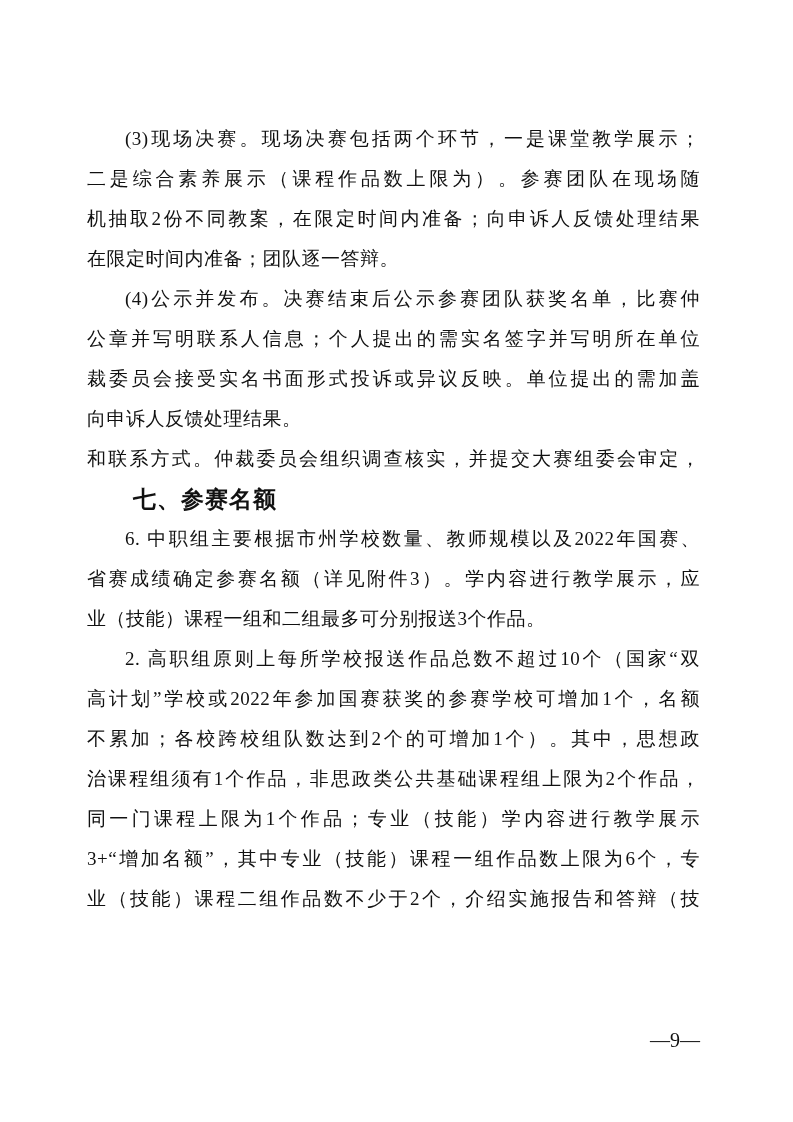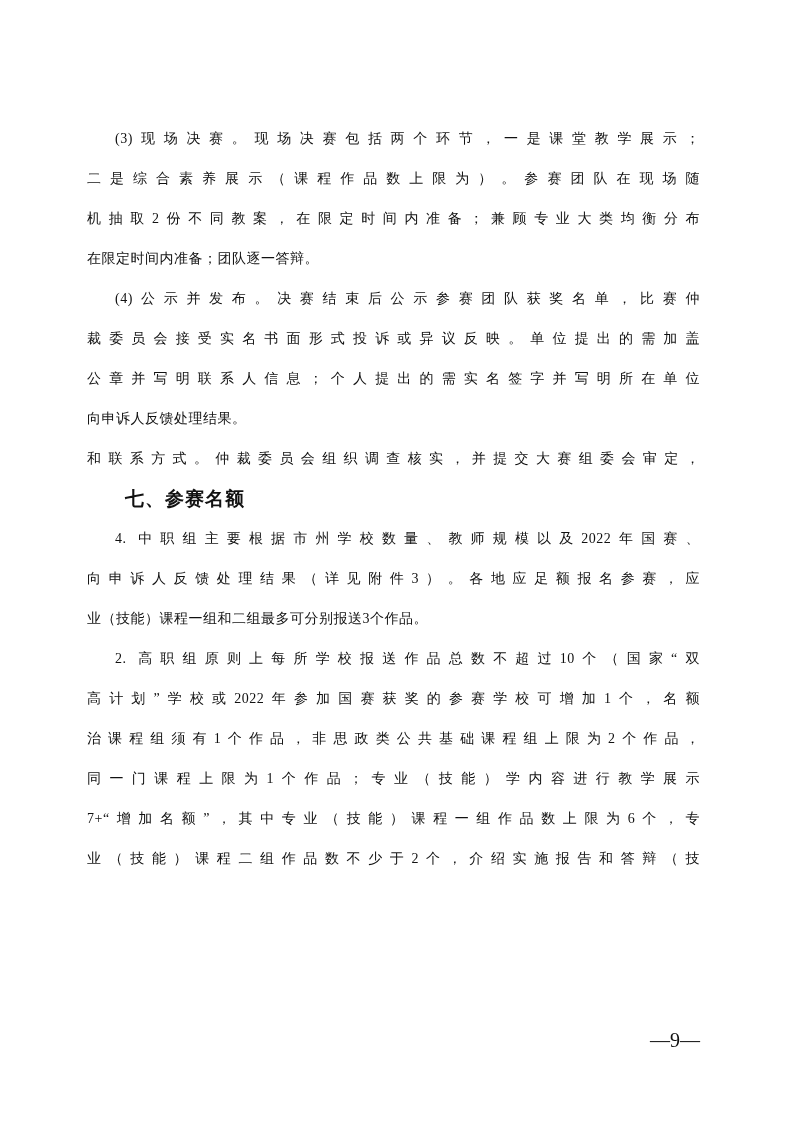--- a/index.html
+++ b/index.html
@@ -20,42 +20,42 @@
     position: absolute;
     left: 87px;
     top: 119px;
     width: 613px;
   }
   .block {
     margin: 0;
     padding: 0;
   }
   .line {
-    font-size: 14px;
+    font-size: 19px;
     line-height: 40px;
     height: 40px;
     white-space: nowrap;
     text-align: left;
     letter-spacing: 0.5px;
     font-family: Liberation Serif, serif;
   }
   
   .line.fill {
     white-space: normal;
     text-align: justify;
     text-align-last: justify;
   }
   
   .line.first {
     text-indent: 2em;
   }
   .line.heading {
     font-family: "Liberation Sans", "DejaVu Sans", sans-serif;
     font-weight: 700;
-    font-size: 19px;
+    font-size: 23px;
     letter-spacing: 1px;
   }
   .page-number {
     position: absolute;
     top: 1028px;
     right: 93px;
     font-size: 20px;
     line-height: 24px;
     letter-spacing: 0px;
     color: #111111;
@@ -64,47 +64,48 @@
 </style>
 </head>
 <body>
 
 <div class="page">
   <div class="content">
 
     <div class="block">
       <div class="line fill first">(3)现场决赛。现场决赛包括两个环节，一是课堂教学展示；</div>
       <div class="line fill">二是综合素养展示（课程作品数上限为）。参赛团队在现场随</div>
-      <div class="line fill">机抽取2份不同教案，在限定时间内准备；兼顾专业大类均衡分布</div>
+      <div class="line fill">机抽取2份不同教案，在限定时间内准备；向申诉人反馈处理结果</div>
       <div class="line">在限定时间内准备；团队逐一答辩。</div>
     </div>
 
     <div class="block">
       <div class="line fill first">(4)公示并发布。决赛结束后公示参赛团队获奖名单，比赛仲</div>
+      <div class="line fill">公章并写明联系人信息；个人提出的需实名签字并写明所在单位</div>
       <div class="line fill">裁委员会接受实名书面形式投诉或异议反映。单位提出的需加盖</div>
-      <div class="line fill">公章并写明联系人信息；个人提出的需实名签字并写明所在单位</div>
       <div class="line">向申诉人反馈处理结果。</div>
       <div class="line fill">和联系方式。仲裁委员会组织调查核实，并提交大赛组委会审定，</div>
     </div>
 
     <div class="block">
       <div class="line heading first">七、参赛名额</div>
     </div>
 
     <div class="block">
-      <div class="line fill first">4. 中职组主要根据市州学校数量、教师规模以及2022年国赛、</div>
-      <div class="line fill">向申诉人反馈处理结果（详见附件3）。各地应足额报名参赛，应</div>
+      <div class="line fill first">6. 中职组主要根据市州学校数量、教师规模以及2022年国赛、</div>
+      <div class="line fill">省赛成绩确定参赛名额（详见附件3）。学内容进行教学展示，应</div>
       <div class="line">业（技能）课程一组和二组最多可分别报送3个作品。</div>
     </div>
 
     <div class="block">
       <div class="line fill first">2. 高职组原则上每所学校报送作品总数不超过10个（国家“双</div>
       <div class="line fill">高计划”学校或2022年参加国赛获奖的参赛学校可增加1个，名额</div>
+      <div class="line fill">不累加；各校跨校组队数达到2个的可增加1个）。其中，思想政</div>
       <div class="line fill">治课程组须有1个作品，非思政类公共基础课程组上限为2个作品，</div>
       <div class="line fill">同一门课程上限为1个作品；专业（技能）学内容进行教学展示</div>
-      <div class="line fill">7+“增加名额”，其中专业（技能）课程一组作品数上限为6个，专</div>
+      <div class="line fill">3+“增加名额”，其中专业（技能）课程一组作品数上限为6个，专</div>
       <div class="line fill">业（技能）课程二组作品数不少于2个，介绍实施报告和答辩（技</div>
     </div>
 
   </div>
 
   <div class="page-number">—9—</div>
 </div>
 
 </body></html>

